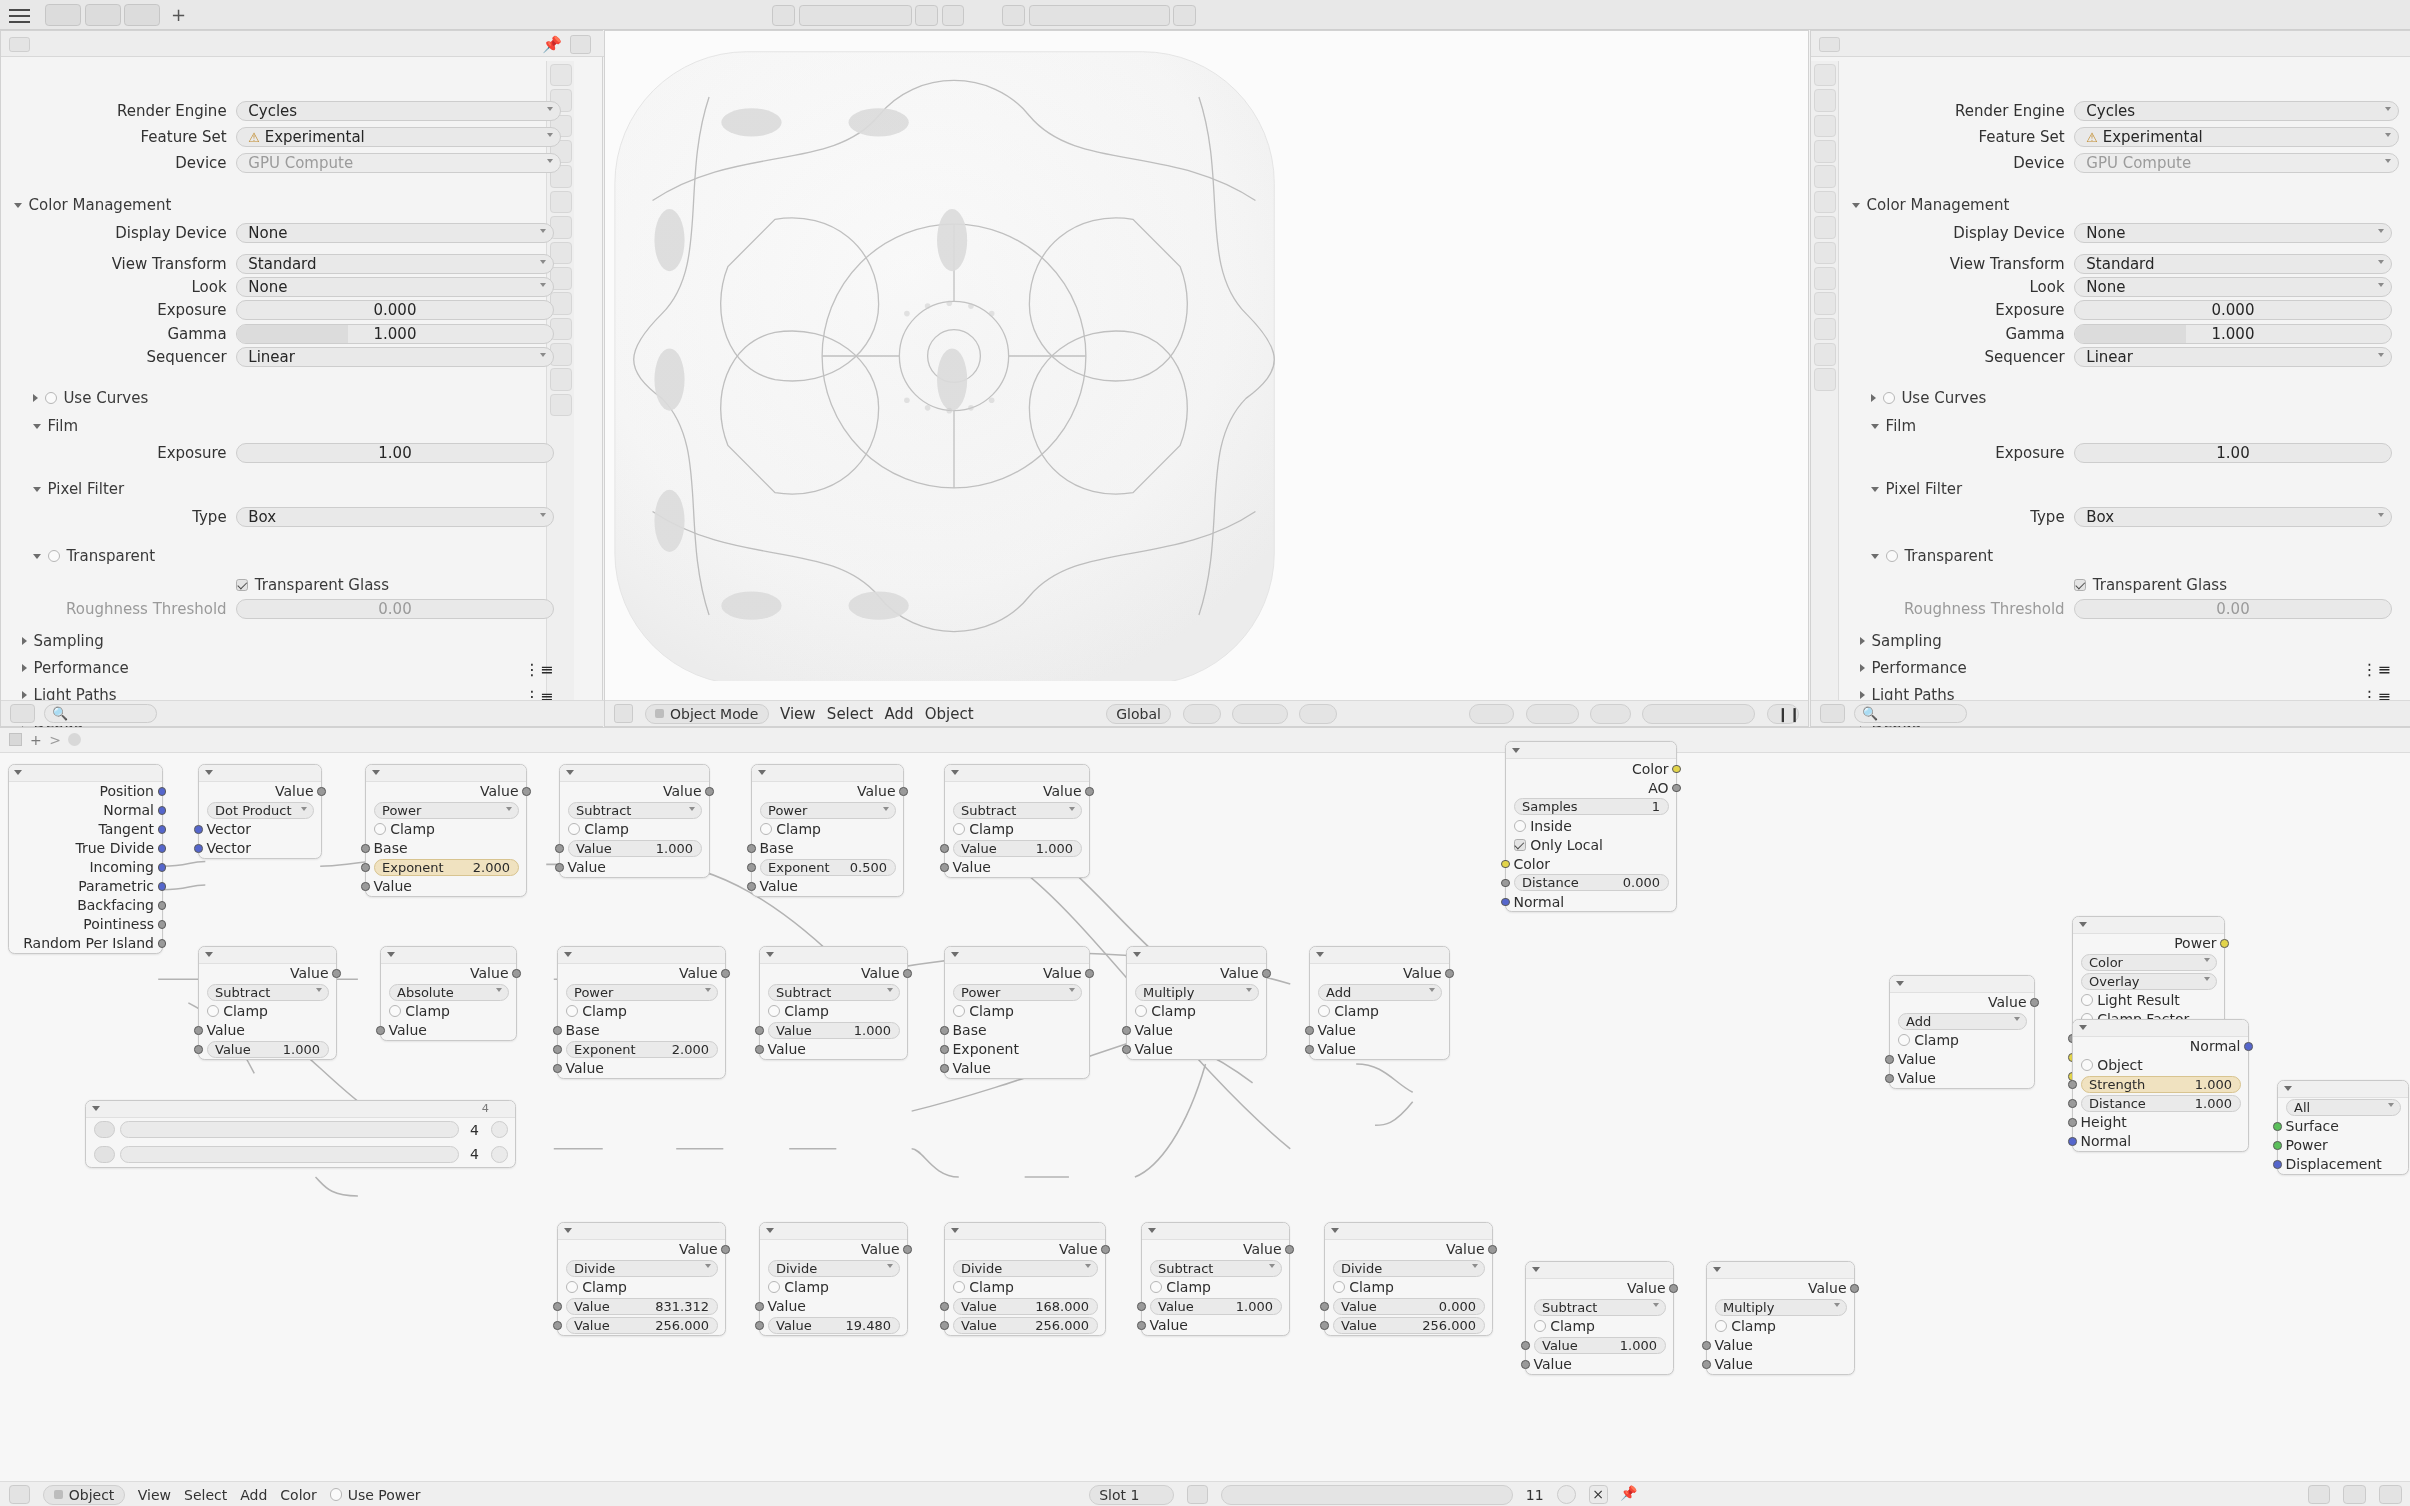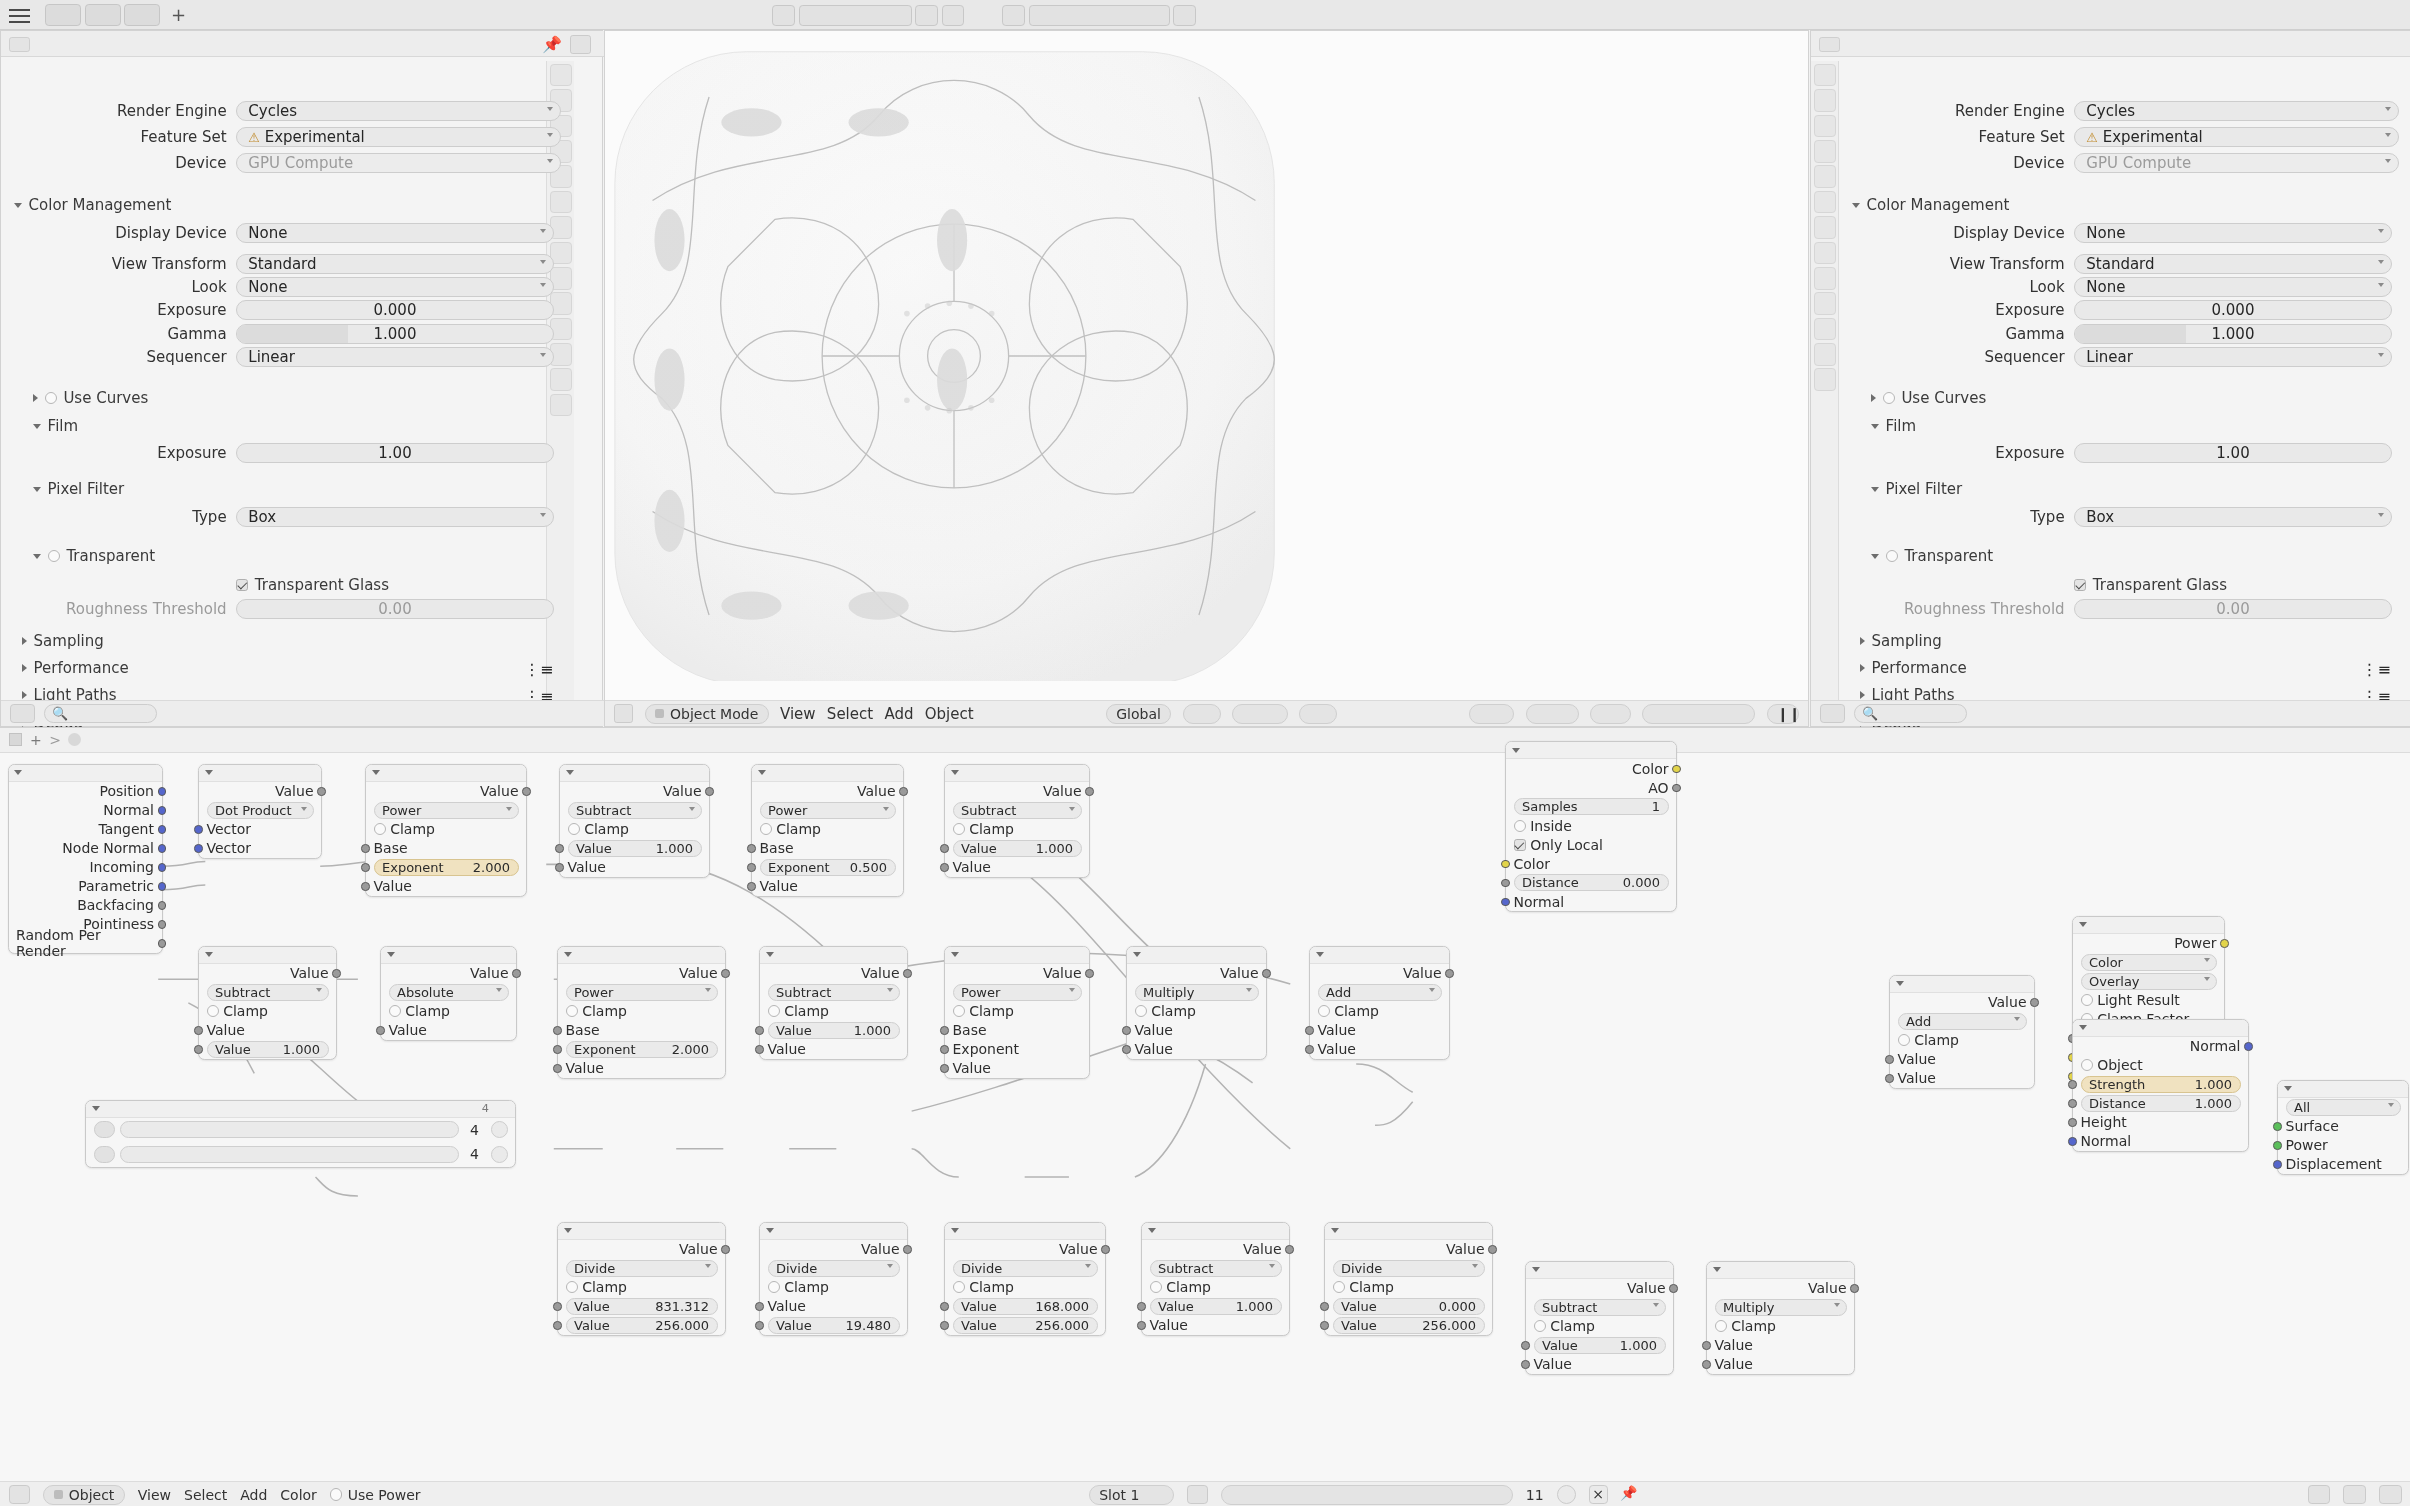--- a/index.html
+++ b/index.html
@@ -558,41 +558,41 @@
         </div>
       <div class="nrow right">
           <span>Normal</span>
           <span class="sock r s-blue" style="top:5.6px;"></span>
         </div>
       <div class="nrow right">
           <span>Tangent</span>
           <span class="sock r s-blue" style="top:5.6px;"></span>
         </div>
       <div class="nrow right">
-          <span>Node Normal</span>
+          <span>True Divide</span>
           <span class="sock r s-blue" style="top:5.6px;"></span>
         </div>
       <div class="nrow right">
           <span>Incoming</span>
           <span class="sock r s-blue" style="top:5.6px;"></span>
         </div>
       <div class="nrow right">
           <span>Parametric</span>
           <span class="sock r s-blue" style="top:5.6px;"></span>
         </div>
       <div class="nrow right">
           <span>Backfacing</span>
           <span class="sock r s-gray" style="top:5.6px;"></span>
         </div>
       <div class="nrow right">
           <span>Pointiness</span>
           <span class="sock r s-gray" style="top:5.6px;"></span>
         </div>
       <div class="nrow right">
-          <span>Random Per Render</span>
+          <span>Random Per Island</span>
           <span class="sock r s-gray" style="top:5.6px;"></span>
         </div>
     </div>
 
     <div class="node" style="left:198px;top:11.3px;width:124px;">
       <div class="nhead">
           <span class="tri"></span>
         </div>
       <div class="nrow right">
           <span>Value</span>

